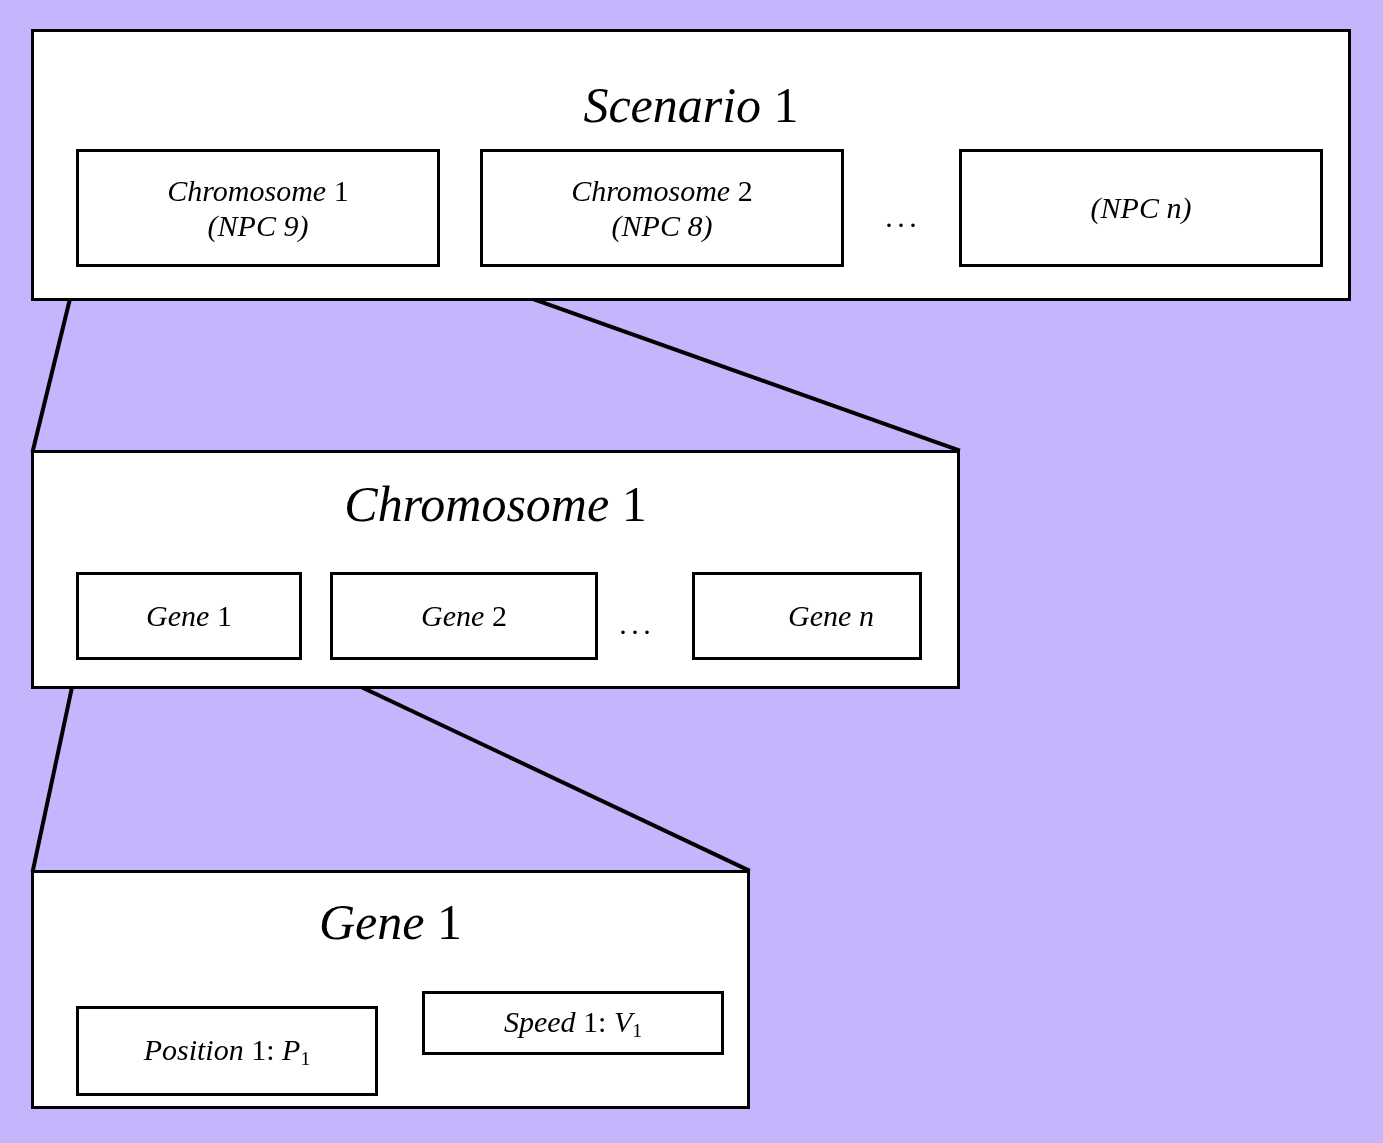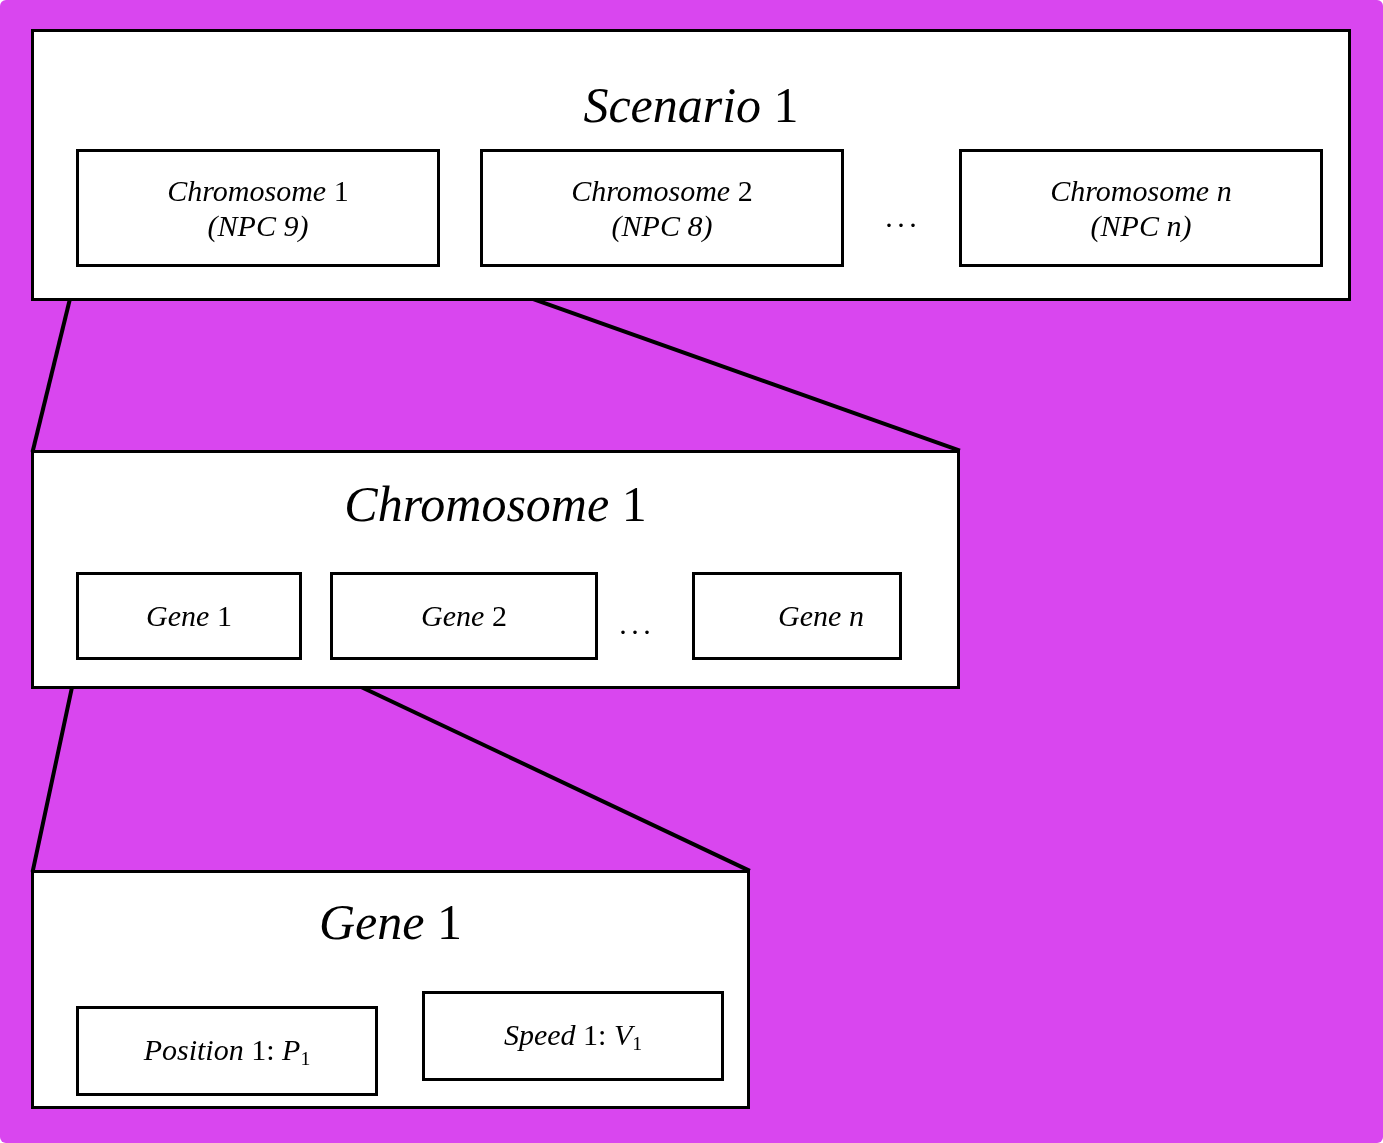--- a/index.html
+++ b/index.html
@@ -8,23 +8,22 @@
     background: #ffffff;
   }
   body {
     font-family: "Liberation Serif", "DejaVu Serif", serif;
     color: #000000;
   }
   #diagram-root {
     position: relative;
     width: 1383px;
     height: 1143px;
-    background: #d946ef;
+    background: #c4b5fd;
     overflow: hidden;
-    border-radius: 6px;
   }
   .connector-layer {
     position: absolute;
     left: 0;
     top: 0;
     width: 1383px;
     height: 1143px;
     pointer-events: none;
   }
   .box {
@@ -118,47 +117,46 @@
   </div>
 
   <div class="inner-box" style="left:480px; top:149px; width:364px; height:118px;text-align:center;">
     <div class="chromo-label"><span>Chromosome</span><span class="roman">&nbsp;</span><span class="roman">2</span></div>
     <div class="chromo-label">(NPC 8)</div>
   </div>
 
   <div class="ellipsis" style="left:884px; top:210px;">···</div>
 
   <div class="inner-box" style="left:959px; top:149px; width:364px; height:118px;">
-    <div class="chromo-label"><span>Chromosome</span><span class="roman">&nbsp;</span><span>n</span></div>
     <div class="chromo-label">(NPC n)</div>
   </div>
 
   <div class="box" style="left:31px; top:450px; width:929px; height:239px;">
     <div class="level-title title-chromosome" style="top:26px;"><span>Chromosome</span><span class="roman">&nbsp;</span><span class="roman">1</span></div>
   </div>
 
   <div class="inner-box" style="left:76px; top:572px; width:226px; height:88px;">
     <div class="gene-label"><span>Gene</span><span class="roman">&nbsp;</span><span class="roman">1</span></div>
   </div>
 
   <div class="inner-box" style="left:330px; top:572px; width:268px; height:88px;">
     <div class="gene-label"><span>Gene</span><span class="roman">&nbsp;</span><span class="roman">2</span></div>
   </div>
 
   <div class="ellipsis" style="left:618px; top:617px;">···</div>
 
-  <div class="inner-box" style="left:692px; top:572px; width:210px; height:88px;padding-left:48px;">
+  <div class="inner-box" style="left:692px; top:572px; width:230px; height:88px;padding-left:48px;">
     <div class="gene-label"><span>Gene</span><span class="roman">&nbsp;</span><span>n</span></div>
   </div>
 
   <div class="box" style="left:31px; top:870px; width:719px; height:239px;">
     <div class="level-title title-gene" style="top:24px;"><span>Gene</span><span class="roman">&nbsp;</span><span class="roman">1</span></div>
   </div>
 
   <div class="inner-box" style="left:76px; top:1006px; width:302px; height:90px;">
     <div class="attr-label"><span>Position</span><span class="roman">&nbsp;</span><span class="roman">1</span><span class="roman">:&nbsp;</span><span>P</span><sub class="roman">1</sub></div>
   </div>
 
-  <div class="inner-box" style="left:422px; top:991px; width:302px; height:90px;">
+  <div class="inner-box" style="left:422px; top:991px; width:302px; height:64px;">
     <div class="attr-label"><span>Speed</span><span class="roman">&nbsp;</span><span class="roman">1</span><span class="roman">:&nbsp;</span><span>V</span><sub class="roman">1</sub></div>
   </div>
 
 </div>
 
 </body></html>

